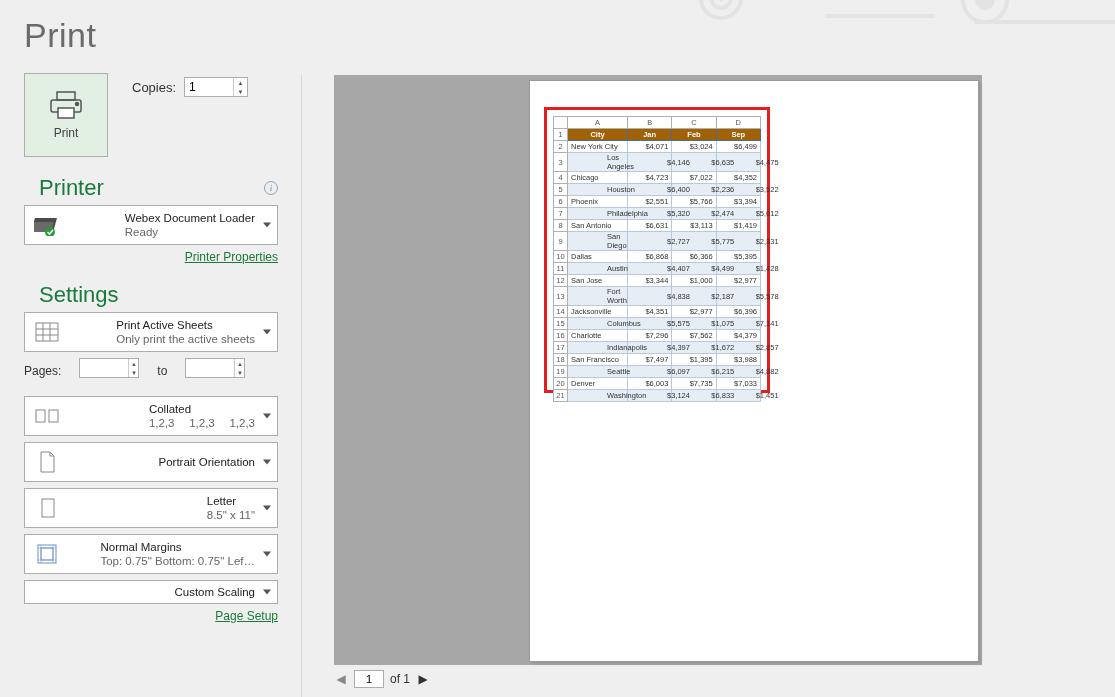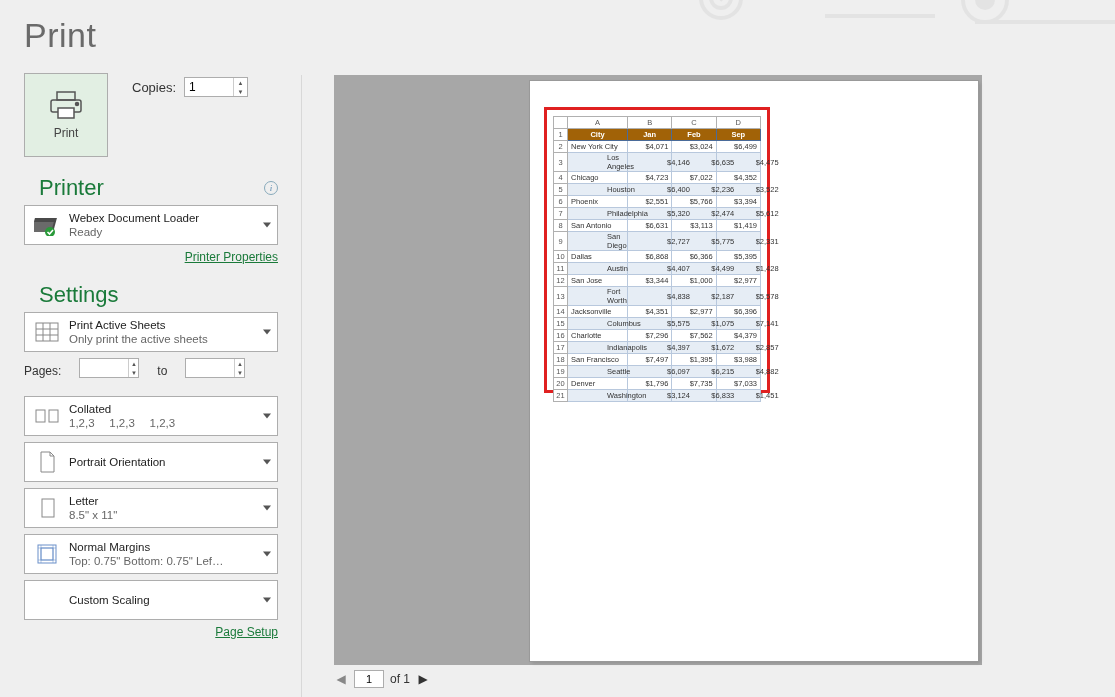--- a/index.html
+++ b/index.html
@@ -19,22 +19,22 @@
   .print-btn .label { font-size:12px; margin-top:6px; color:#444; }
   .copies-wrap { display:flex; align-items:center; gap:8px; margin-top:4px; }
   .spinner { position:relative; width:64px; height:20px; background:#fff; border:1px solid #adadad; display:flex; }
   .spinner input { border:none; outline:none; width:48px; height:18px; padding:0 4px; font-size:12px; }
   .spinner .arrows { width:14px; border-left:1px solid #ccc; display:flex; flex-direction:column; }
   .spinner .arrows span { flex:1; display:flex; align-items:center; justify-content:center; font-size:6px; color:#555; cursor:pointer; }
 
   .section-hdr { font-size:22px; font-weight:300; color:#1a7a3a; margin:18px 0 4px 15px; display:flex; align-items:center; justify-content:space-between; }
   .info-icon { width:14px; height:14px; border:1px solid #8ab; border-radius:50%; display:inline-flex; align-items:center; justify-content:center; font-size:9px; color:#5a8ab0; font-style:italic; font-family:serif; }
 
-  .dd { position:relative; height:40px; background:#fff; border:1px solid #adadad; display:flex; align-items:center; padding:0 22px 0 8px; margin-bottom:6px; }
-  .dd.slim { height:40px; }
+  .dd { position:relative; height:40px; background:#fff; border:1px solid #adadad; display:flex; align-items:center; padding:0 22px 0 8px; margin-bottom:6px;justify-content:space-between; }
+  .dd.slim { height:24px; }
   .dd .icon { width:28px; height:28px; display:flex; align-items:center; justify-content:center; margin-right:8px; flex-shrink:0; }
   .dd .text { display:flex; flex-direction:column; font-size:11.5px; line-height:1.25; overflow:hidden; }
   .dd .text .l1 { color:#222; white-space:nowrap; overflow:hidden; text-overflow:ellipsis; }
   .dd .text .l2 { color:#666; white-space:nowrap; overflow:hidden; text-overflow:ellipsis; max-width:170px; }
   .dd .chev { position:absolute; right:6px; top:50%; transform:translateY(-50%); }
   .dd .chev::before { content:""; display:block; border-left:4px solid transparent; border-right:4px solid transparent; border-top:5px solid #555; }
 
   .rlink { text-align:right; margin:-2px 0 6px 0; }
   .rlink a { color:#1a7a3a; text-decoration:underline; font-size:12px; cursor:pointer; }
 
@@ -393,21 +393,21 @@
             <tr class="band">
               <td class="rownum">19</td>
               <td class="cell left">Seattle</td>
               <td class="cell right">$6,097</td>
               <td class="cell right">$6,215</td>
               <td class="cell right">$4,882</td>
             </tr>
             <tr>
               <td class="rownum">20</td>
               <td class="cell left">Denver</td>
-              <td class="cell right">$1,796</td>
+              <td class="cell right">$6,003</td>
               <td class="cell right">$7,735</td>
               <td class="cell right">$7,033</td>
             </tr>
             <tr class="band">
               <td class="rownum">21</td>
               <td class="cell left">Washington</td>
               <td class="cell right">$3,124</td>
               <td class="cell right">$6,833</td>
               <td class="cell right">$1,451</td>
             </tr>

